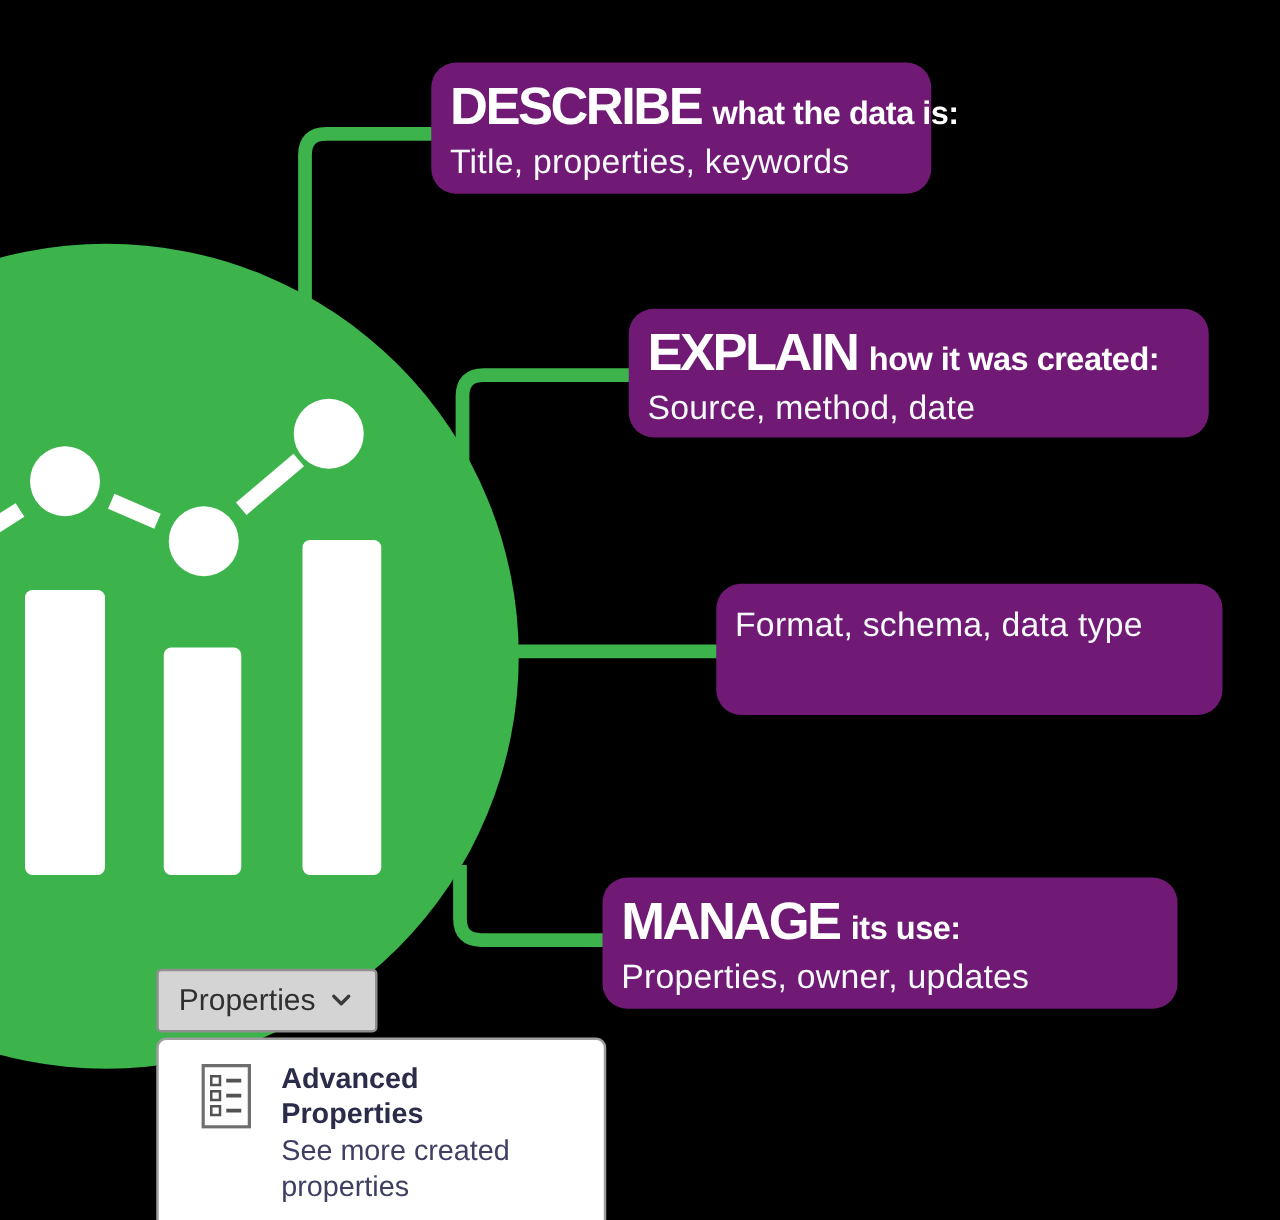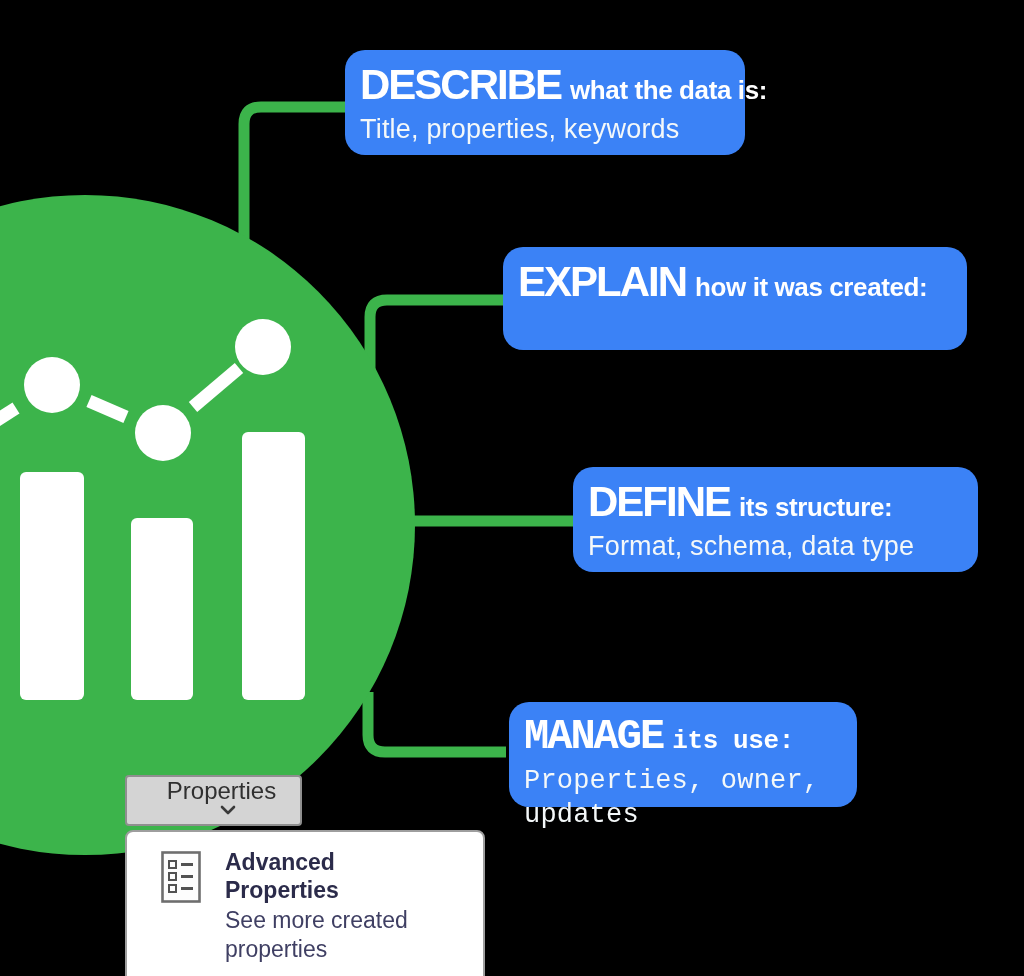--- a/index.html
+++ b/index.html
@@ -8,51 +8,50 @@
     width:1024px;height:976px;
     background:#000;
     overflow:hidden;
     font-family:"Liberation Sans","DejaVu Sans",sans-serif;
   }
   #graphic-layer{position:absolute;left:0;top:0;width:1024px;height:976px;}
 
   
   .tbox{
     position:absolute;
-    background:#3b82f6;
+    background:#701a75;
     border-radius:20px;
     color:#fff;
     box-sizing:border-box;
     padding:12px 16px 0 15px;
   }
   .tbox-header{white-space:nowrap;line-height:46px;height:46px;}
   .verb{
     font-size:42px;font-weight:700;letter-spacing:-2px;
     margin-right:9px;
   }
   .phrase{font-size:26px;font-weight:700;letter-spacing:-0.4px;}
   .detail{
     font-size:27px;font-weight:400;letter-spacing:0.2px;
     margin-top:4px;line-height:34px;color:#f4f8f9;
   }
   #box-describe{left:345px;top:50px;width:400px;height:105px;}
   #box-explain {left:503px;top:247px;width:464px;height:103px;}
   #box-define  {left:573px;top:467px;width:405px;height:105px;}
-  #box-manage  {left:509px;top:702px;width:348px;height:105px;font-family:Liberation Mono, monospace;}
+  #box-manage  {left:482px;top:702px;width:460px;height:105px;}
 
   
   #properties-button{
     position:absolute;left:125px;top:775px;width:177px;height:51px;
     background:#d4d4d4;border:2px solid #8f8f8f;border-radius:4px;
     box-sizing:border-box;
     display:flex;align-items:center;
     padding-left:16px;
     font-size:24px;color:#303030;
     cursor:pointer;
-    flex-direction:column;
   }
   #properties-button .caret{margin-left:13px;display:inline-flex;}
 
   
   #properties-panel{
     position:absolute;left:125px;top:830px;width:360px;height:158px;
     background:#ffffff;border:2px solid #9e9e9e;border-radius:8px;
     box-sizing:border-box;
   }
   .menu-item{
@@ -97,26 +96,24 @@
     <div class="tbox-header">
       <span class="verb">DESCRIBE</span><span class="phrase">what the data is:</span>
     </div>
     <div class="detail">Title, properties, keywords</div>
   </div>
 
   <div class="tbox" id="box-explain">
     <div class="tbox-header">
       <span class="verb">EXPLAIN</span><span class="phrase">how it was created:</span>
     </div>
+    <div class="detail">Source, method, date</div>
   </div>
 
   <div class="tbox" id="box-define">
-    <div class="tbox-header">
-      <span class="verb">DEFINE</span><span class="phrase">its structure:</span>
-    </div>
     <div class="detail">Format, schema, data type</div>
   </div>
 
   <div class="tbox" id="box-manage">
     <div class="tbox-header">
       <span class="verb">MANAGE</span><span class="phrase">its use:</span>
     </div>
     <div class="detail">Properties, owner, updates</div>
   </div>
 

